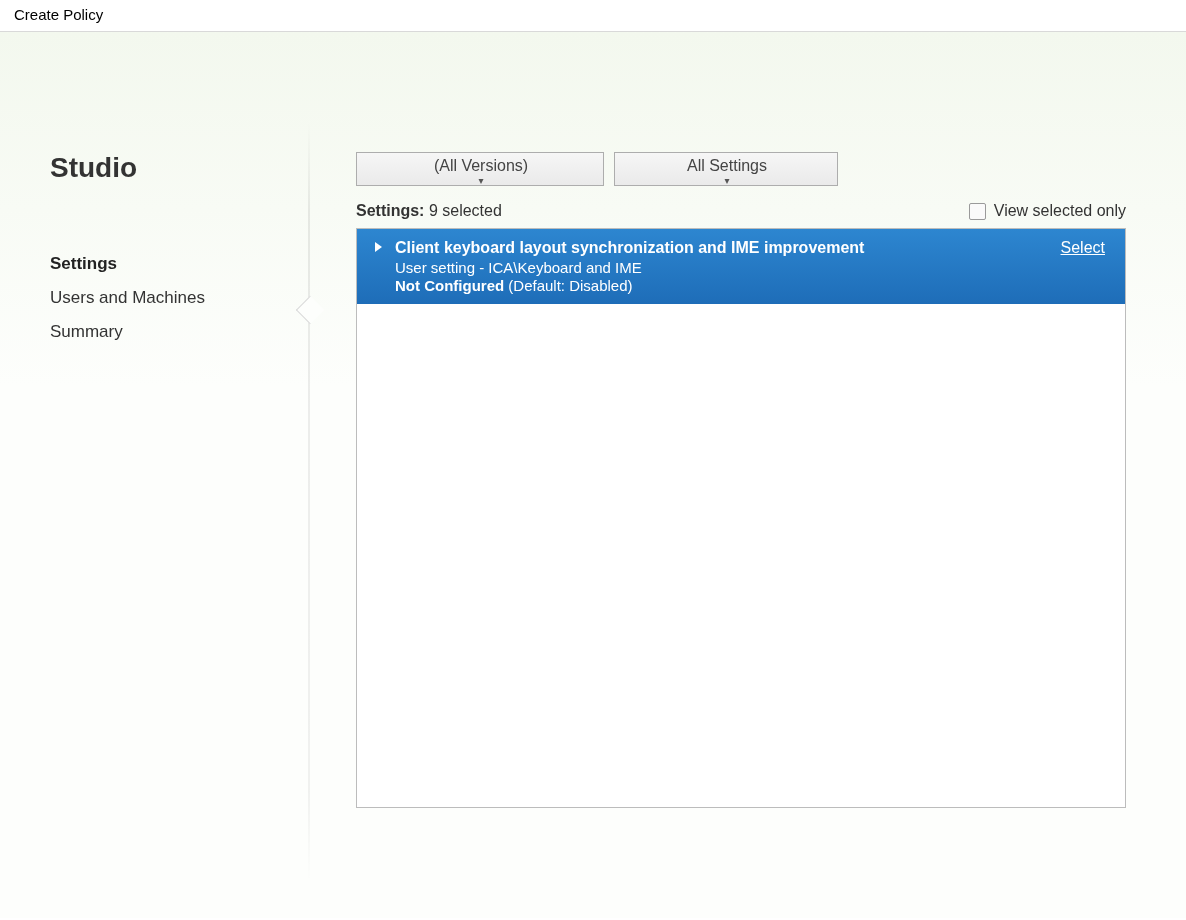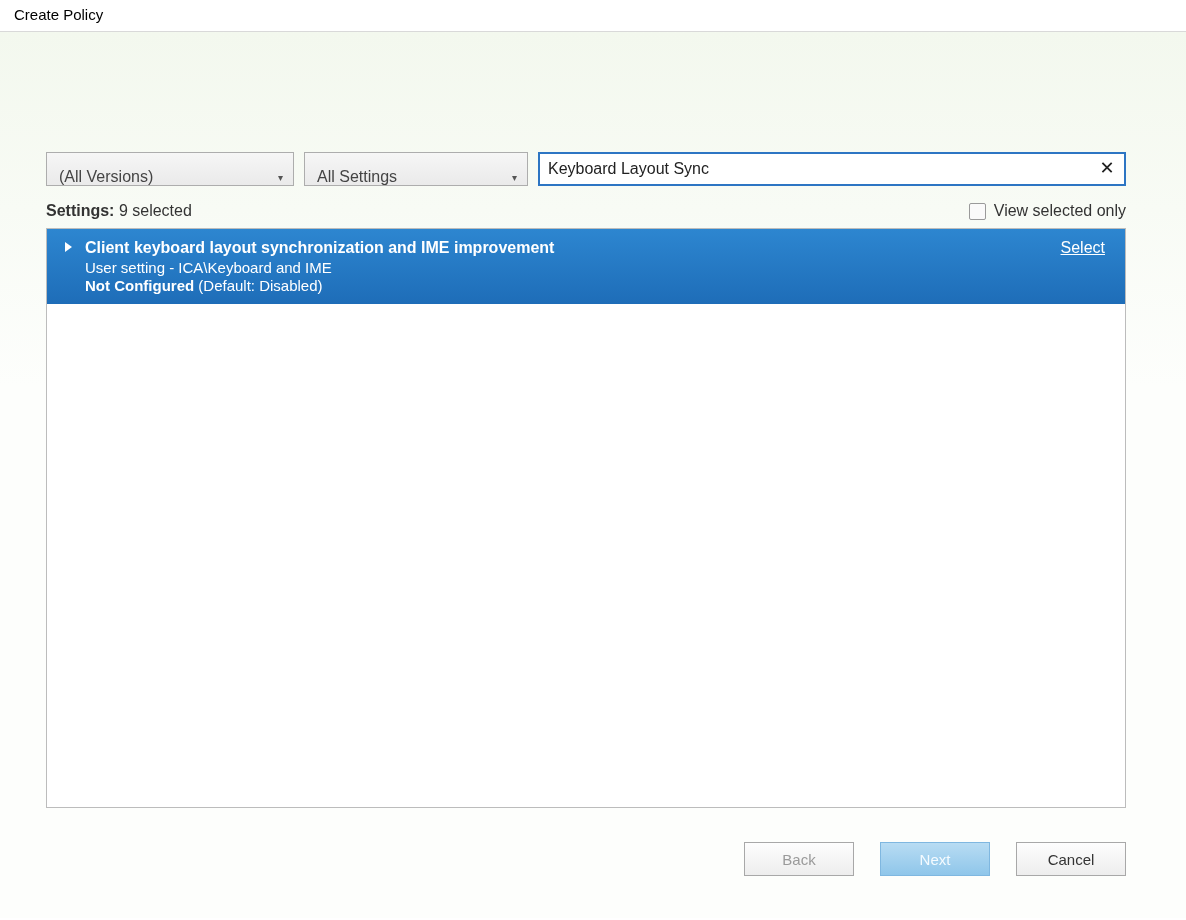--- a/index.html
+++ b/index.html
@@ -81,24 +81,25 @@
     gap: 10px;
     margin-bottom: 16px;
   }
   .combo {
     border: 1px solid #adadad;
     background: linear-gradient(#f6f6f6,#eaeaea);
     height: 34px;
     display: flex;
     align-items: center;
     justify-content: space-between;
-    padding: 16px 10px 0 12px;
+    padding: 4px 10px 0 12px;
     font-size: 16px;
     color: #444;
     cursor: pointer;
+    flex-direction: column;
   }
   .combo.versions { width: 248px; }
   .combo.categories { width: 224px; }
   .combo .chev { font-size: 10px; color:#555; }
   .searchbox {
     flex: 1;
     border: 2px solid #2d75c3;
     background: #fff;
     height: 34px;
     display: flex;
@@ -211,35 +212,39 @@
     color: #f5fbff;
   }
 </style>
 </head>
 <body>
 
 <div class="titlebar">Create Policy</div>
 
 <div class="workarea">
 
+  <div class="sidebar">
+    <div class="sidebar-heading">Studio</div>
+    <div class="step active">Settings</div>
+    <div class="step">Users and Machines</div>
+    <div class="step">Summary</div>
+    <div class="sidebar-divider"></div>
+    <div class="notch"></div>
+  </div>
 
   <div class="main">
 
     <div class="filter-row">
       <div class="combo versions">
         <span>(All Versions)</span>
         <span class="chev">▾</span>
       </div>
       <div class="combo categories">
         <span>All Settings</span>
         <span class="chev">▾</span>
-      </div>
-      <div class="searchbox">
-        <input type="text" value="Keyboard Layout Sync" style="">
-        <span class="clear">✕</span>
       </div>
     </div>
 
     <div class="counter-row">
       <div>
         <span class="lbl-settings">Settings:</span>
         <span class="cnt">9 selected</span>
       </div>
       <label class="chk">
         <span class="box"></span>
@@ -255,20 +260,15 @@
           <div class="select-link">Select</div>
         </div>
         <div class="sub">User setting - ICA\Keyboard and IME</div>
         <div class="state">
           <span class="bold">Not Configured</span>
           <span class="def">(Default: Disabled)</span>
         </div>
       </div>
     </div>
 
-    <div class="button-row">
-      <button class="btn disabled">Back</button>
-      <button class="btn primary">Next</button>
-      <button class="btn">Cancel</button>
-    </div>
   </div>
 
 </div>
 
 </body></html>

